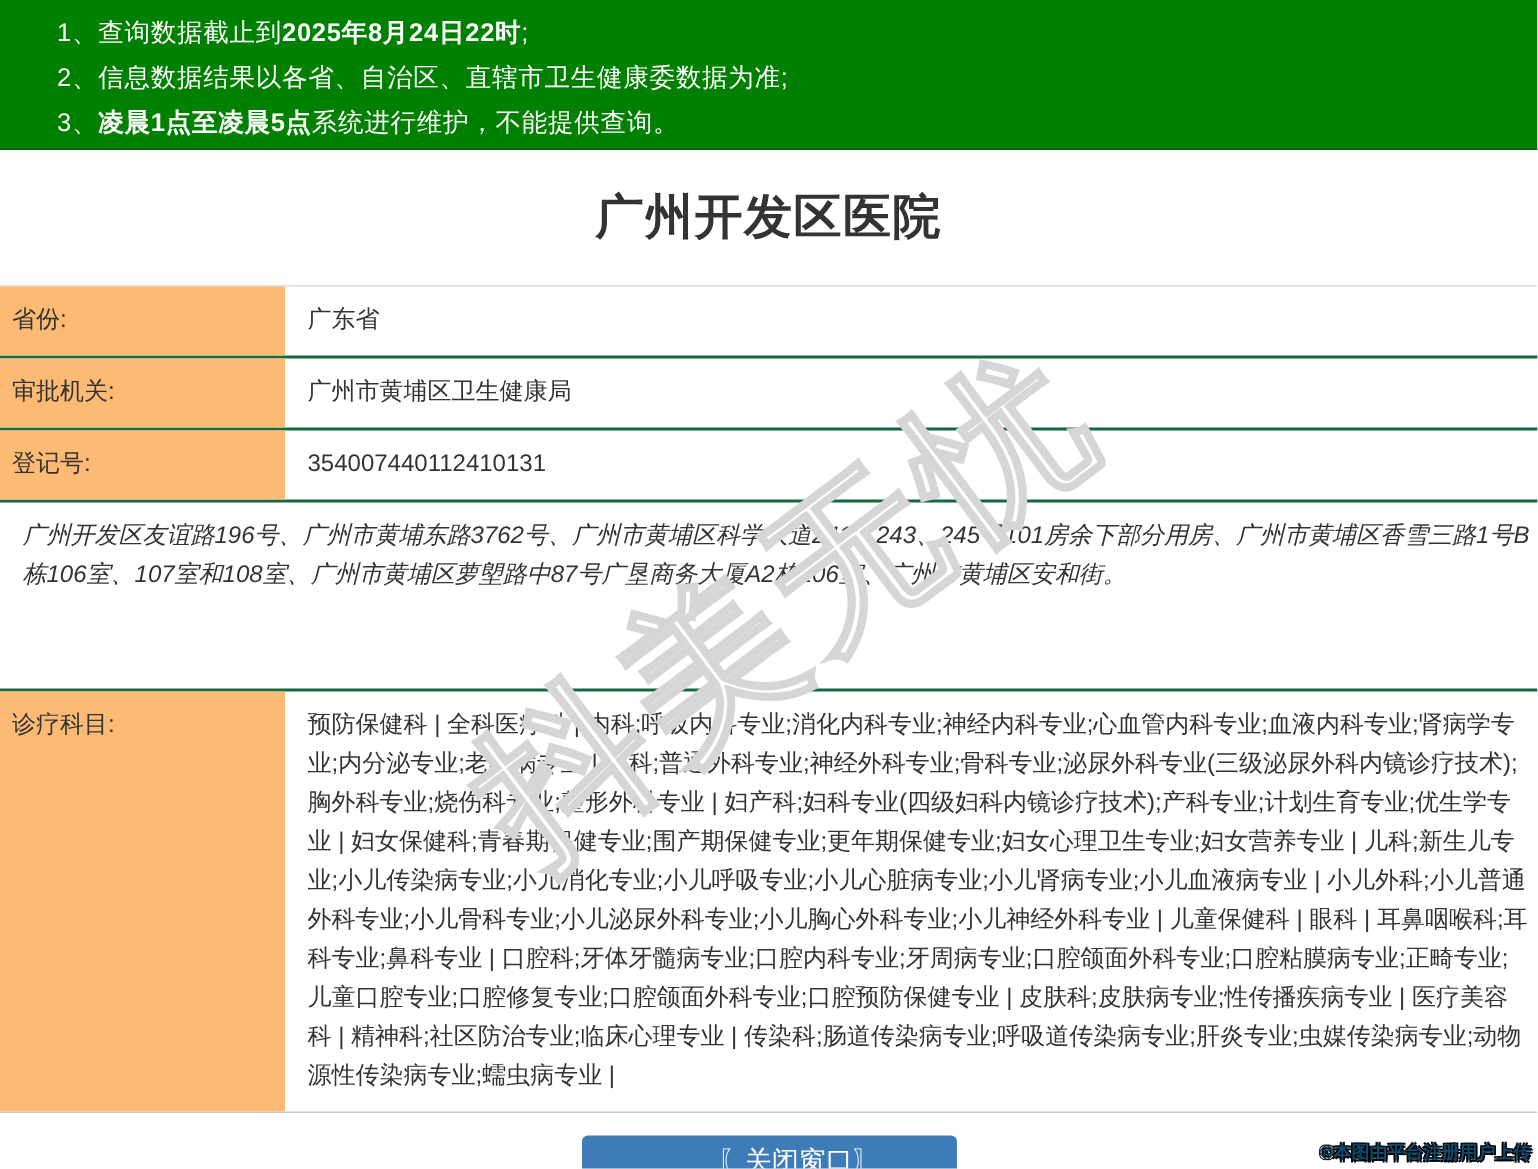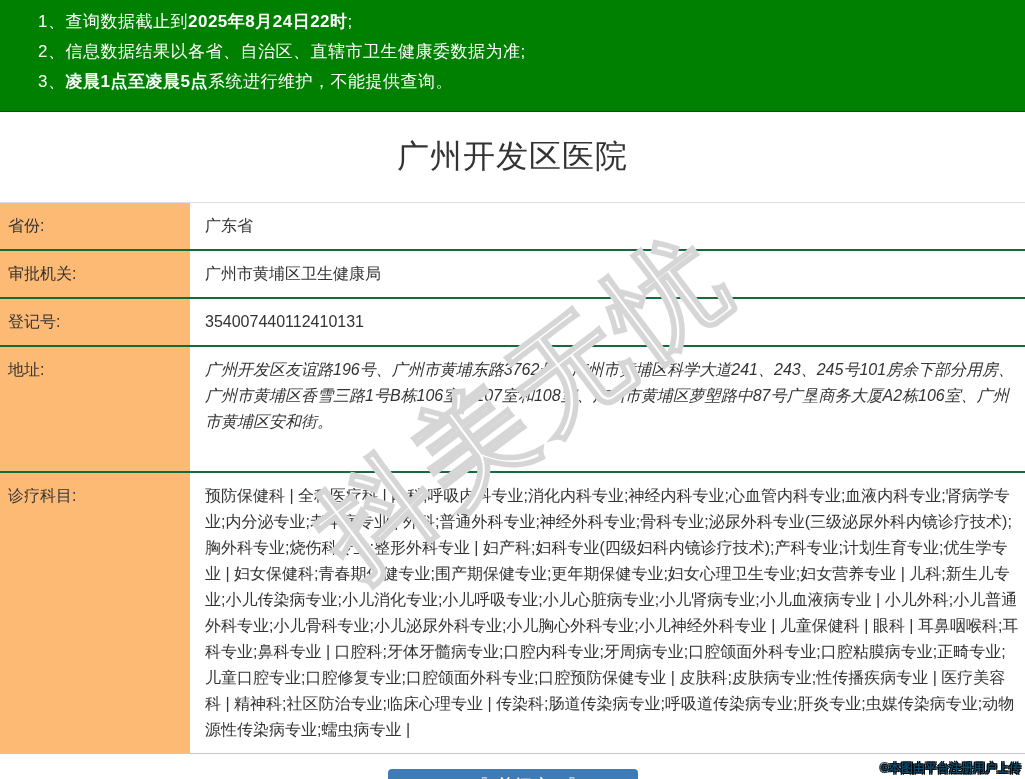--- a/index.html
+++ b/index.html
@@ -7,42 +7,42 @@
   body {
     position:relative;
     width:1025px; height:779px;
     overflow:hidden;
     font-family:"Liberation Sans","DejaVu Sans",sans-serif;
     color:#333;
   }
 
   
   .banner {
-    height:112px;
+    height:100px;
     background:#008000;
     border-bottom:1px solid #005c00;
     padding-top:7px;
   }
   .notice {
     color:#fff;
     font-size:17px;
     line-height:30px;
     padding-left:38px;
     letter-spacing:.5px;
   }
   .notice b { font-weight:bold; }
 
   
   .title-wrap {
     height:90px;
     display:flex; align-items:center; justify-content:center;
   }
   .page-title {
     font-size:32px;
-    font-weight:400;
+    font-weight:700;
     color:#333;
     letter-spacing:1px;
   }
 
   
   .info-table { border-top:1px solid #ddd; }
   .row { display:flex; border-bottom:2px solid #15693f; }
   .row.last { border-bottom:1px solid #c9c9c9; }
   .cell-label {
     flex:0 0 190px;
@@ -124,21 +124,20 @@
   </div>
   <div class="row">
     <div class="cell-label">审批机关:</div>
     <div class="cell-value">广州市黄埔区卫生健康局</div>
   </div>
   <div class="row">
     <div class="cell-label">登记号:</div>
     <div class="cell-value">354007440112410131</div>
   </div>
   <div class="row row-address">
-    <div class="cell-label">地址:</div>
     <div class="cell-value">广州开发区友谊路196号、广州市黄埔东路3762号、广州市黄埔区科学大道241、243、245号101房余下部分用房、广州市黄埔区香雪三路1号B栋106室、107室和108室、广州市黄埔区萝塱路中87号广垦商务大厦A2栋106室、广州市黄埔区安和街。</div>
   </div>
   <div class="row row-subjects last">
     <div class="cell-label">诊疗科目:</div>
     <div class="cell-value">预防保健科 | 全科医疗科 | 内科;呼吸内科专业;消化内科专业;神经内科专业;心血管内科专业;血液内科专业;肾病学专业;内分泌专业;老年病专业 | 外科;普通外科专业;神经外科专业;骨科专业;泌尿外科专业(三级泌尿外科内镜诊疗技术);胸外科专业;烧伤科专业;整形外科专业 | 妇产科;妇科专业(四级妇科内镜诊疗技术);产科专业;计划生育专业;优生学专业 | 妇女保健科;青春期保健专业;围产期保健专业;更年期保健专业;妇女心理卫生专业;妇女营养专业 | 儿科;新生儿专业;小儿传染病专业;小儿消化专业;小儿呼吸专业;小儿心脏病专业;小儿肾病专业;小儿血液病专业 | 小儿外科;小儿普通外科专业;小儿骨科专业;小儿泌尿外科专业;小儿胸心外科专业;小儿神经外科专业 | 儿童保健科 | 眼科 | 耳鼻咽喉科;耳科专业;鼻科专业 | 口腔科;牙体牙髓病专业;口腔内科专业;牙周病专业;口腔颌面外科专业;口腔粘膜病专业;正畸专业;儿童口腔专业;口腔修复专业;口腔颌面外科专业;口腔预防保健专业 | 皮肤科;皮肤病专业;性传播疾病专业 | 医疗美容科 | 精神科;社区防治专业;临床心理专业 | 传染科;肠道传染病专业;呼吸道传染病专业;肝炎专业;虫媒传染病专业;动物源性传染病专业;蠕虫病专业 |</div>
   </div>
 </div>
 
 <div class="button-wrap">
   <button class="close-btn">〖关闭窗口〗</button>

